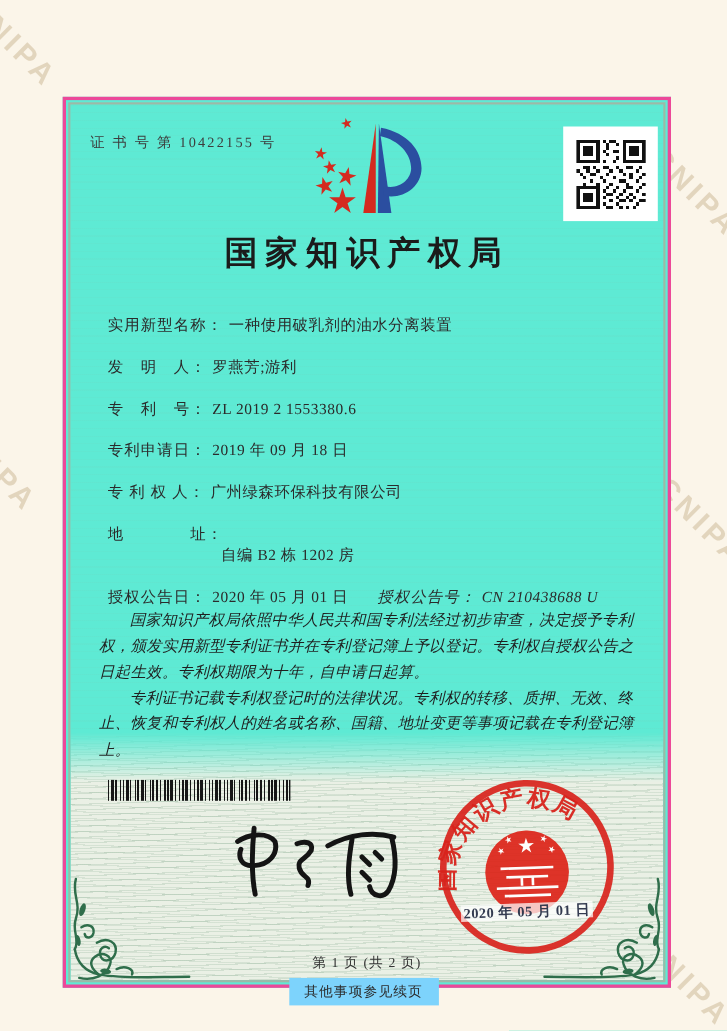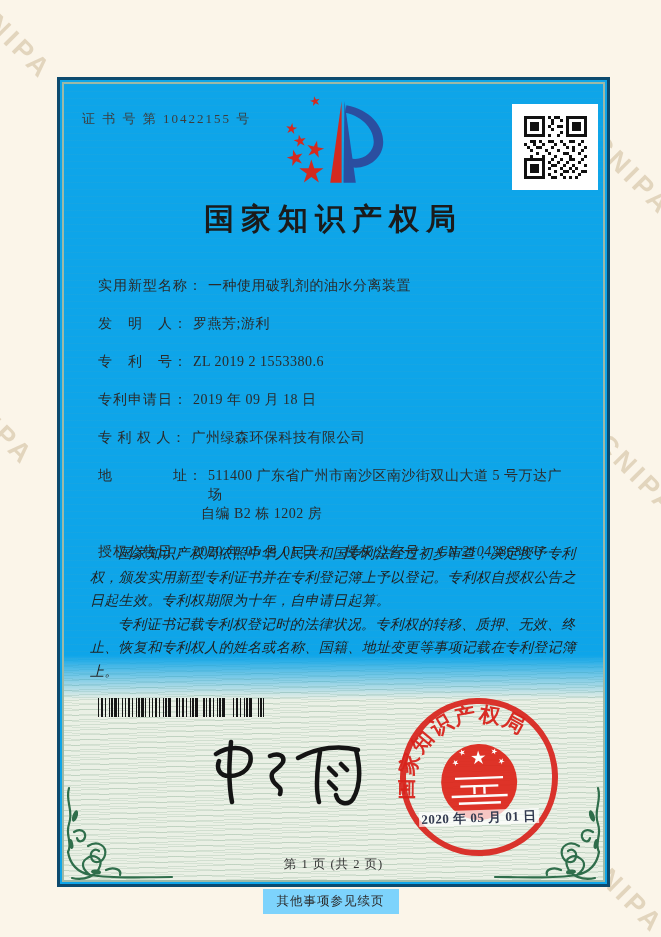--- a/index.html
+++ b/index.html
@@ -10,22 +10,22 @@
   }
   
   .wm{
     position:absolute;font-family:"Liberation Sans","DejaVu Sans",sans-serif;
     font-weight:bold;font-size:27px;letter-spacing:4px;
     color:rgba(186,160,118,.38);transform:rotate(45deg);
     transform-origin:left top;white-space:nowrap;z-index:0;pointer-events:none;
   }
   
   .cert{
-    position:absolute;left:57px;top:77px;width:547px;height:804px;
-    border:3px solid #0c4a6e;background:#0ea5e9;z-index:1;
+    position:absolute;left:57px;top:88px;width:547px;height:804px;
+    border:3px solid #ec4899;background:#5eead4;z-index:1;
   }
   .cert-inner{
     position:absolute;inset:2px;border:2px solid #9db9a7;
     background:repeating-linear-gradient(180deg,rgba(140,170,145,.05) 0 1px,transparent 1px 7px);
   }
   .guilloche{
     position:absolute;left:4px;right:4px;bottom:4px;top:575px;
     background:
       repeating-linear-gradient(178deg,rgba(106,152,120,.20) 0 1px,transparent 1px 5px),
       repeating-linear-gradient(182deg,rgba(106,152,120,.16) 0 1px,transparent 1px 6px),
@@ -43,21 +43,21 @@
     position:absolute;left:0;top:119px;width:100%;text-align:center;
     font-size:30px;font-weight:bold;letter-spacing:7px;color:#1b1b1b;
   }
   
   .fields{position:absolute;left:38px;top:196px;width:472px;font-size:14px;color:#2b2b2b;}
   .frow{position:relative;line-height:19px;margin-bottom:19px;display:flex;}
   .flabel{flex:0 0 auto;white-space:pre;letter-spacing:1px;}
   .fvalue{margin-left:5px;letter-spacing:.5px;}
   .addr-l2{margin-left:103px;letter-spacing:.5px;}
   .frow-addr{display:block;}
-  .frow-addr .l1{display:flex;}
+  .frow-addr .l1{display:flex;flex-direction:column;}
   .pair2{position:absolute;left:245px;top:0;display:flex;font-style:italic;}
   
   .paras{
     position:absolute;left:30px;top:462px;width:488px;
     font-size:14px;line-height:1.68;color:#1f1f1f;font-style:italic;letter-spacing:.3px;
   }
   .paras p{margin:0;text-indent:2em;}
   
   .barcode{
     position:absolute;left:38px;top:618px;width:166px;height:19px;
@@ -169,21 +169,20 @@
         <span class="flabel">专利申请日：</span>
         <span class="fvalue">2019 年 09 月 18 日</span>
       </div>
       <div class="frow">
         <span class="flabel">专 利 权 人：</span>
         <span class="fvalue">广州绿森环保科技有限公司</span>
       </div>
       <div class="frow frow-addr">
         <div class="l1">
           <span class="flabel">地　　　　址：</span>
-          <span class="fvalue">511400 广东省广州市南沙区南沙街双山大道 5 号万达广场</span>
         </div>
         <div class="addr-l2">自编 B2 栋 1202 房</div>
       </div>
       <div class="frow">
         <span class="flabel">授权公告日：</span>
         <span class="fvalue">2020 年 05 月 01 日</span>
         <span class="pair2">
           <span class="flabel">授权公告号：</span>
           <span class="fvalue">CN 210438688 U</span>
         </span>

